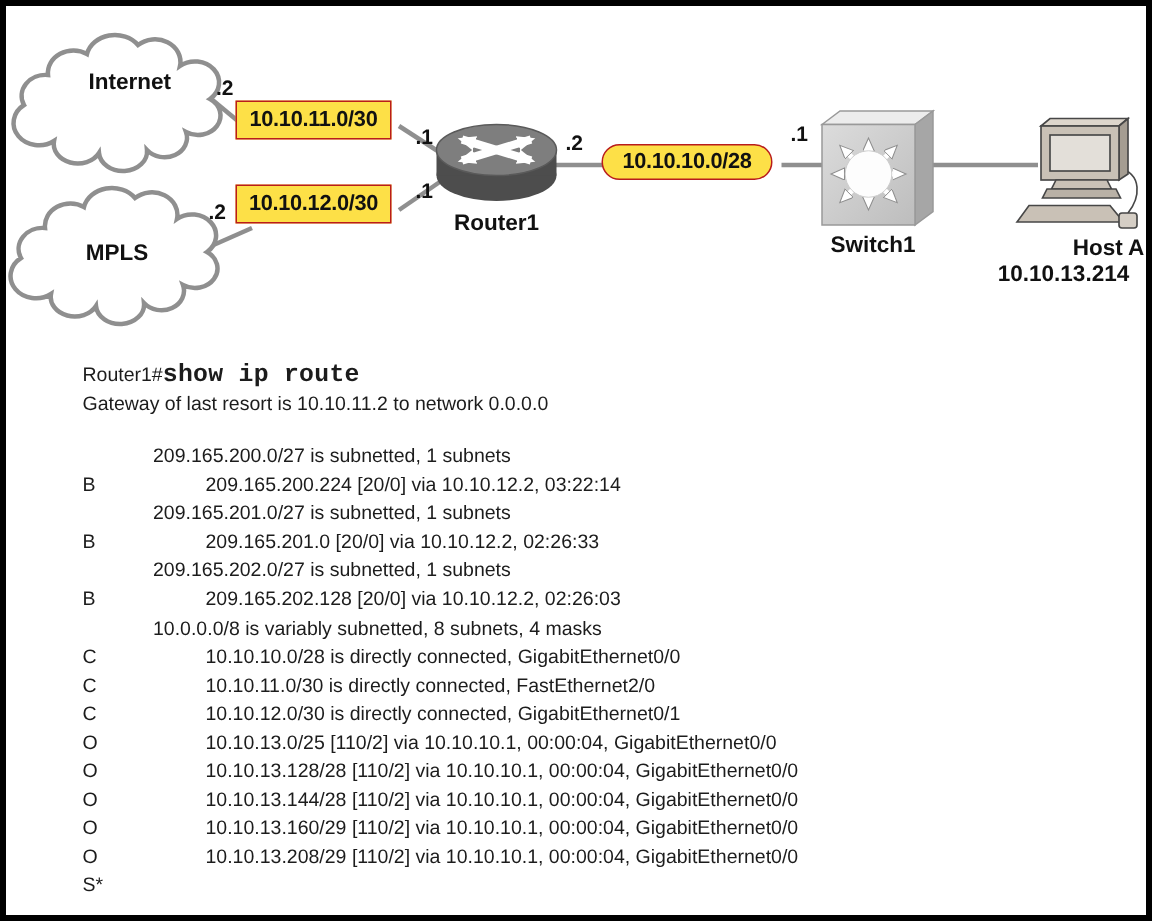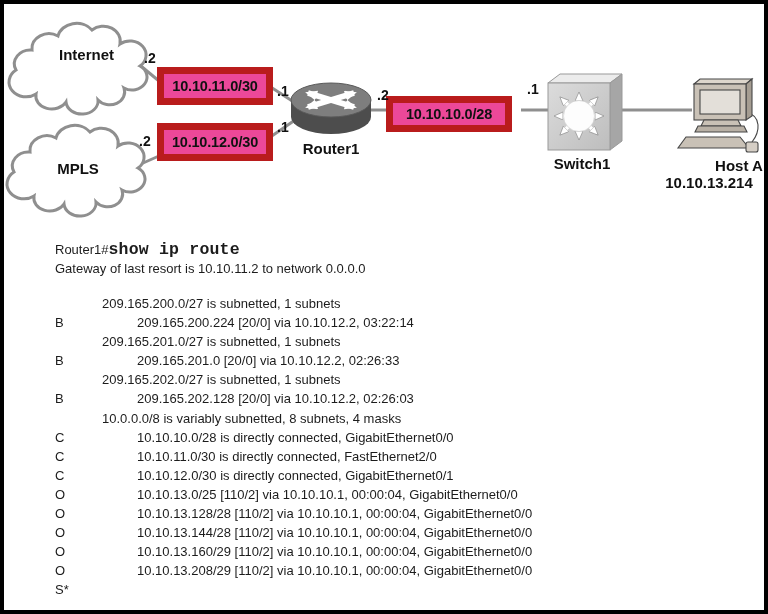--- a/index.html
+++ b/index.html
@@ -3,21 +3,21 @@
 <meta charset="utf-8">
 <style>
   html,body{margin:0;padding:0;background:#fff;overflow:hidden;}
   #screen{position:relative;width:768px;height:614px;background:#fff;
     font-family:"Liberation Sans",sans-serif;color:#161616;}
   #frame{position:absolute;inset:0;border:4px solid #000;pointer-events:none;z-index:50;}
   #topo-svg{position:absolute;left:0;top:0;}
 
   .lbl{position:absolute;font-weight:bold;font-size:14px;color:#111;white-space:nowrap;z-index:10;}
   .devlbl{position:absolute;font-weight:bold;font-size:15px;color:#111;text-align:center;white-space:nowrap;z-index:10;}
-  .ipbox{position:absolute;background:#ec4899;border:7px solid #b91c1c;display:flex;align-items:center;
+  .ipbox{position:absolute;background:#fde047;border:1px solid #b91c1c;display:flex;align-items:center;
     justify-content:center;font-weight:bold;font-size:14.5px;letter-spacing:-0.2px;color:#111;z-index:10;}
 
   .console-line{position:absolute;font-size:13px;color:#1c1c1c;white-space:nowrap;z-index:10;}
   #prompt-line{line-height:28px;text-align:right;}
   .cmd{font-family:"Liberation Mono","DejaVu Sans Mono",monospace;font-size:16.5px;font-weight:600;letter-spacing:0.2px;}
 
   #routing-table{position:absolute;left:0;top:296px;width:768px;z-index:10;}
   .r-row{position:relative;height:19.1px;}
   .tag{position:absolute;left:55px;top:0;font-size:13px;color:#1c1c1c;white-space:nowrap;}
   .rt{position:absolute;top:0;font-size:13px;color:#1c1c1c;white-space:nowrap;}
@@ -95,21 +95,21 @@
       <rect x="700" y="90" width="40" height="24" fill="#e3dfd9"></rect>
       <polygon points="704,120 738,120 741,126 701,126" fill="#c9c1b6"></polygon>
       <polygon points="698,126 744,126 747,132 695,132" fill="#b9b1a6"></polygon>
       <polygon points="686,137 740,137 749,148 678,148" fill="#c9c1b6"></polygon>
       <rect x="746" y="142" width="12" height="10" rx="2" fill="#d5cec5"></rect>
     </g>
   </svg>
 
   <div class="ipbox" style="left:157px;top:67px;width:102px;height:24px;">10.10.11.0/30</div>
   <div class="ipbox" style="left:157px;top:123px;width:102px;height:24px;">10.10.12.0/30</div>
-  <div class="ipbox" style="left:386px;top:96px;width:112px;height:22px;">10.10.10.0/28</div>
+  <div class="ipbox" style="left:401px;top:96px;width:112px;height:22px;border-radius:14px;">10.10.10.0/28</div>
 
   <div class="devlbl" style="left:48px;top:46px;width:66px;text-align:right;">Internet</div>
   <div class="devlbl" style="left:50px;top:160px;width:56px;">MPLS</div>
   <div class="devlbl" style="left:296px;top:140px;width:70px;">Router1</div>
   <div class="devlbl" style="left:547px;top:155px;width:70px;">Switch1</div>
   <div class="devlbl" style="left:695px;top:157px;width:88px;">Host A</div>
   <div class="devlbl" style="left:654px;top:174px;width:110px;">10.10.13.214</div>
 
   <div class="lbl" style="left:144px;top:50px;">.2</div>
   <div class="lbl" style="left:277px;top:83px;">.1</div>

